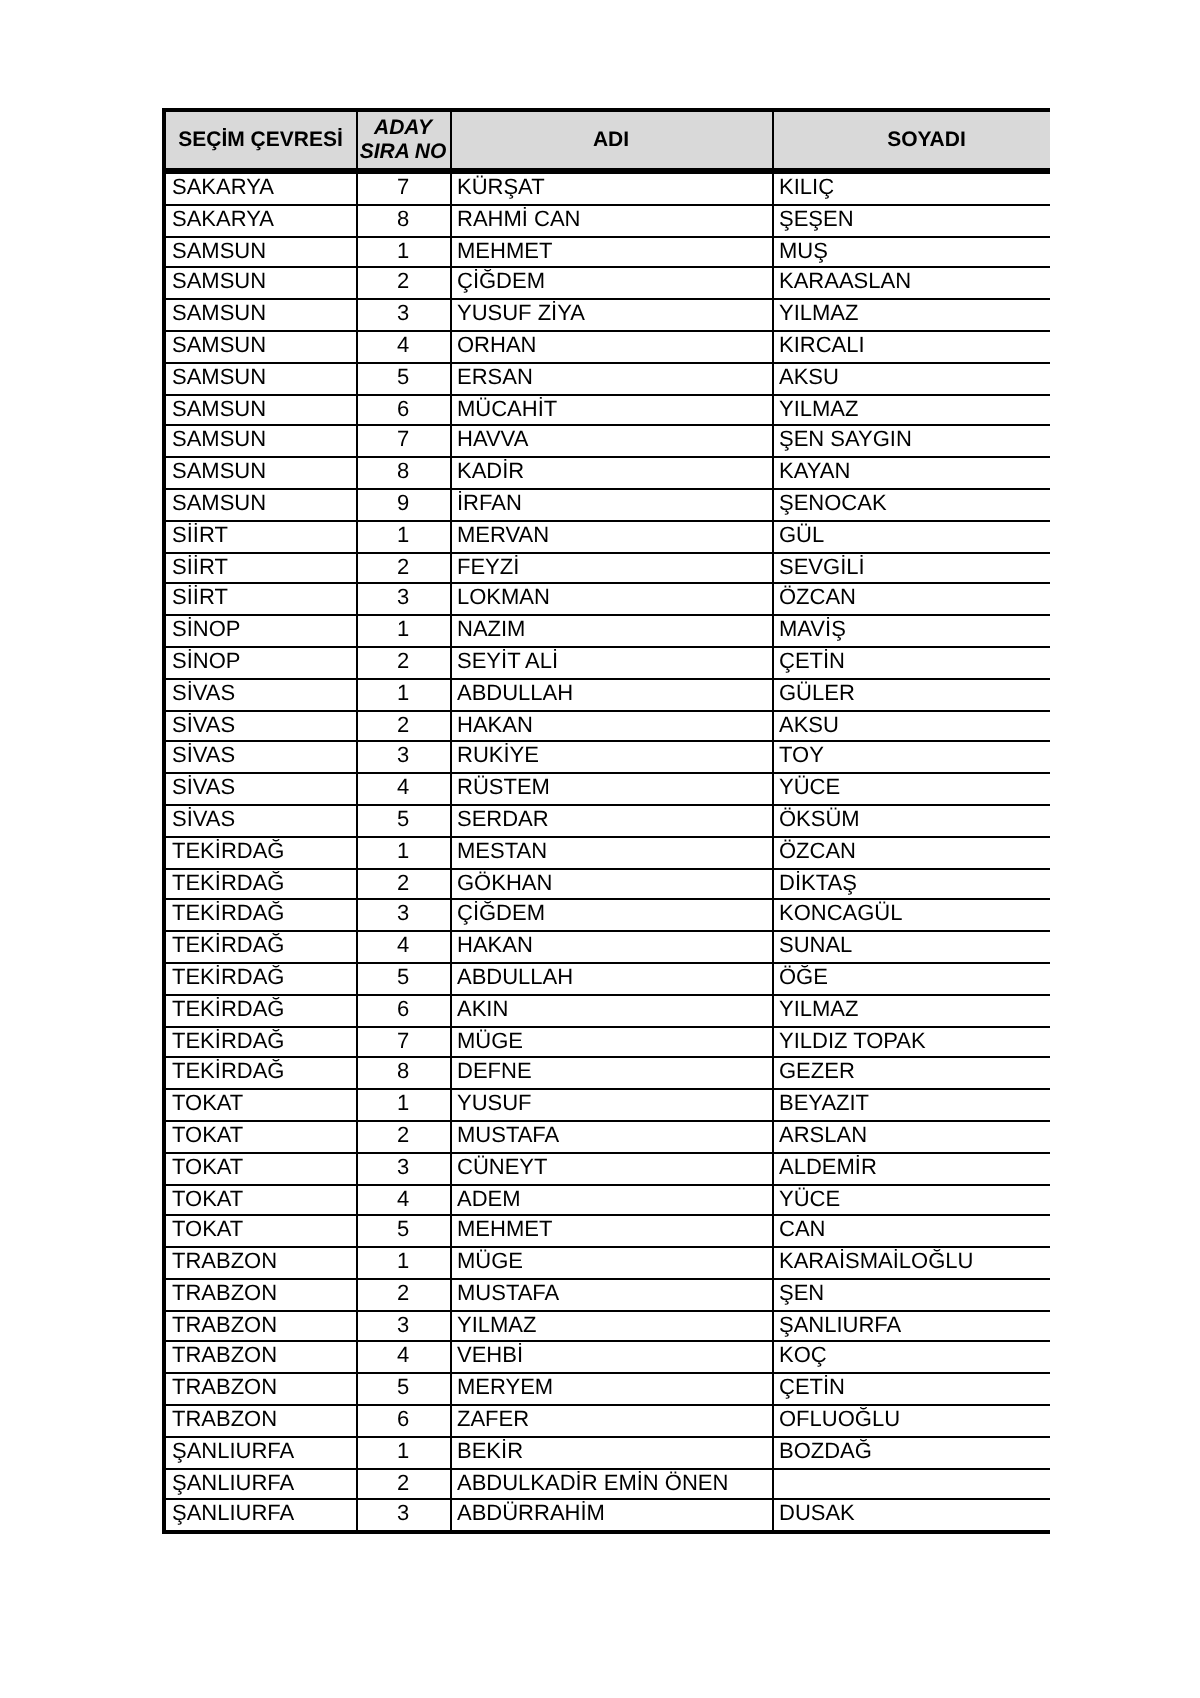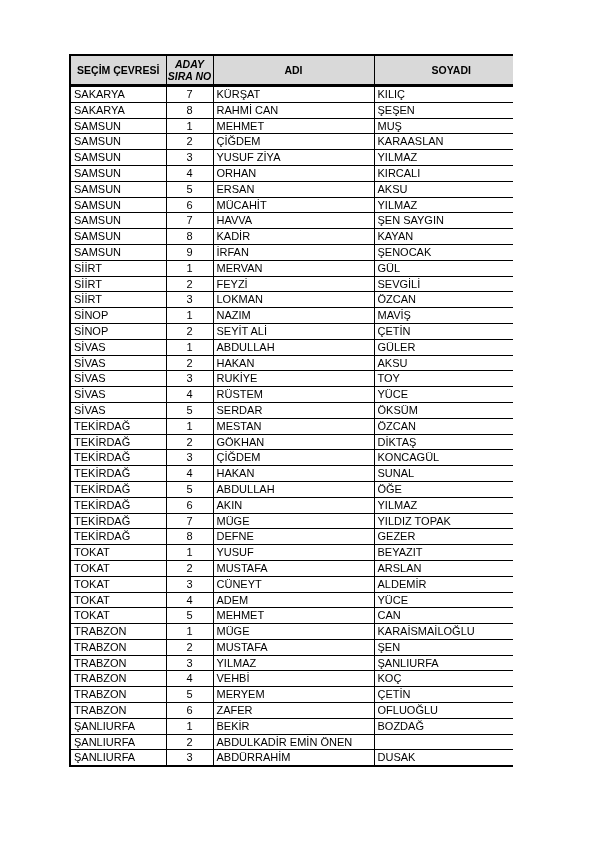--- a/index.html
+++ b/index.html
@@ -7,20 +7,21 @@
     padding: 0;
     background: #ffffff;
     font-family: "Liberation Sans", sans-serif;
   }
   .sheet {
     position: relative;
     width: 513px;
     height: 849px;
     background: #ffffff;
     overflow: hidden;
+    margin-left: 12px;
   }
   table.candidates {
     position: absolute;
     left: 69px;
     top: 54px;
     width: 459px;
     border-collapse: collapse;
     table-layout: fixed;
     border: 2px solid #000000;
   }

